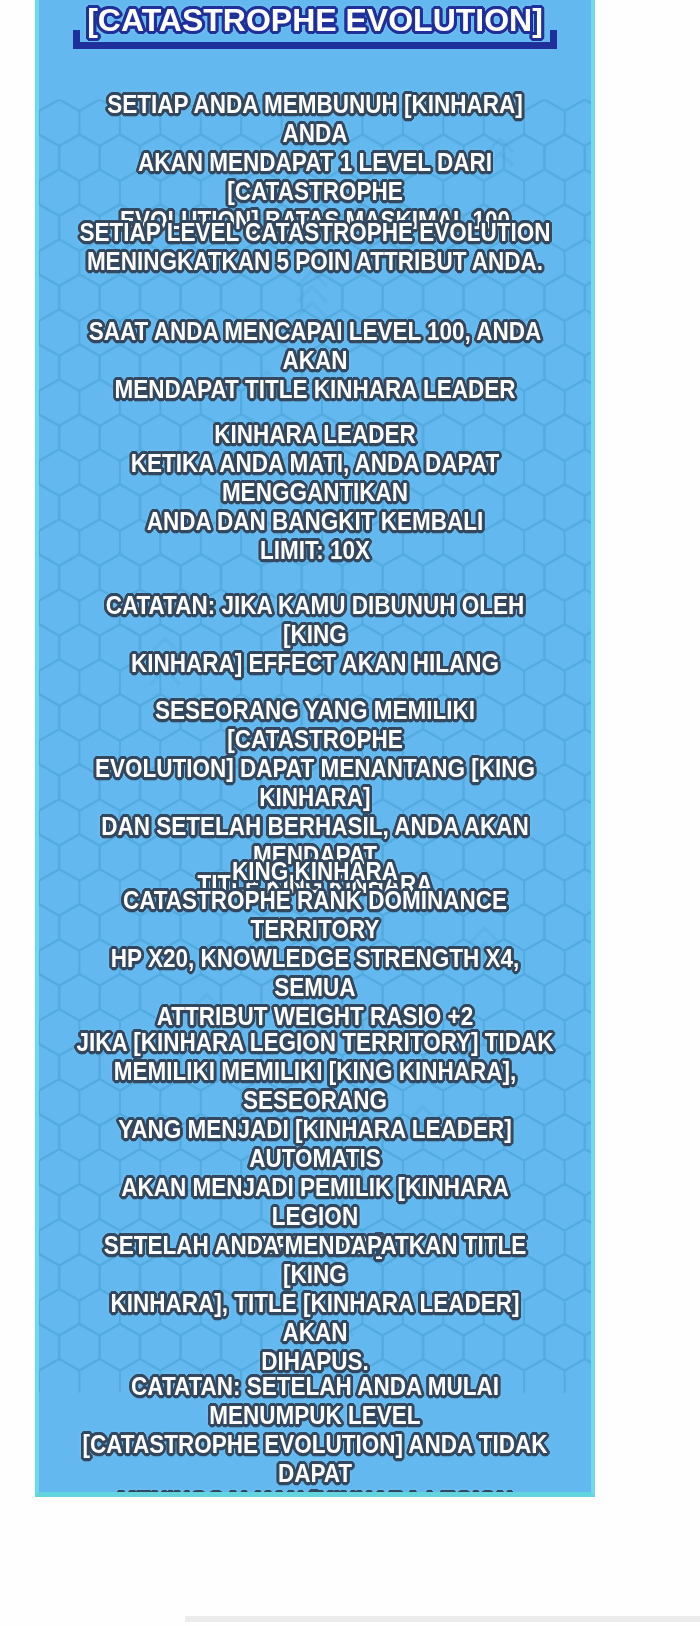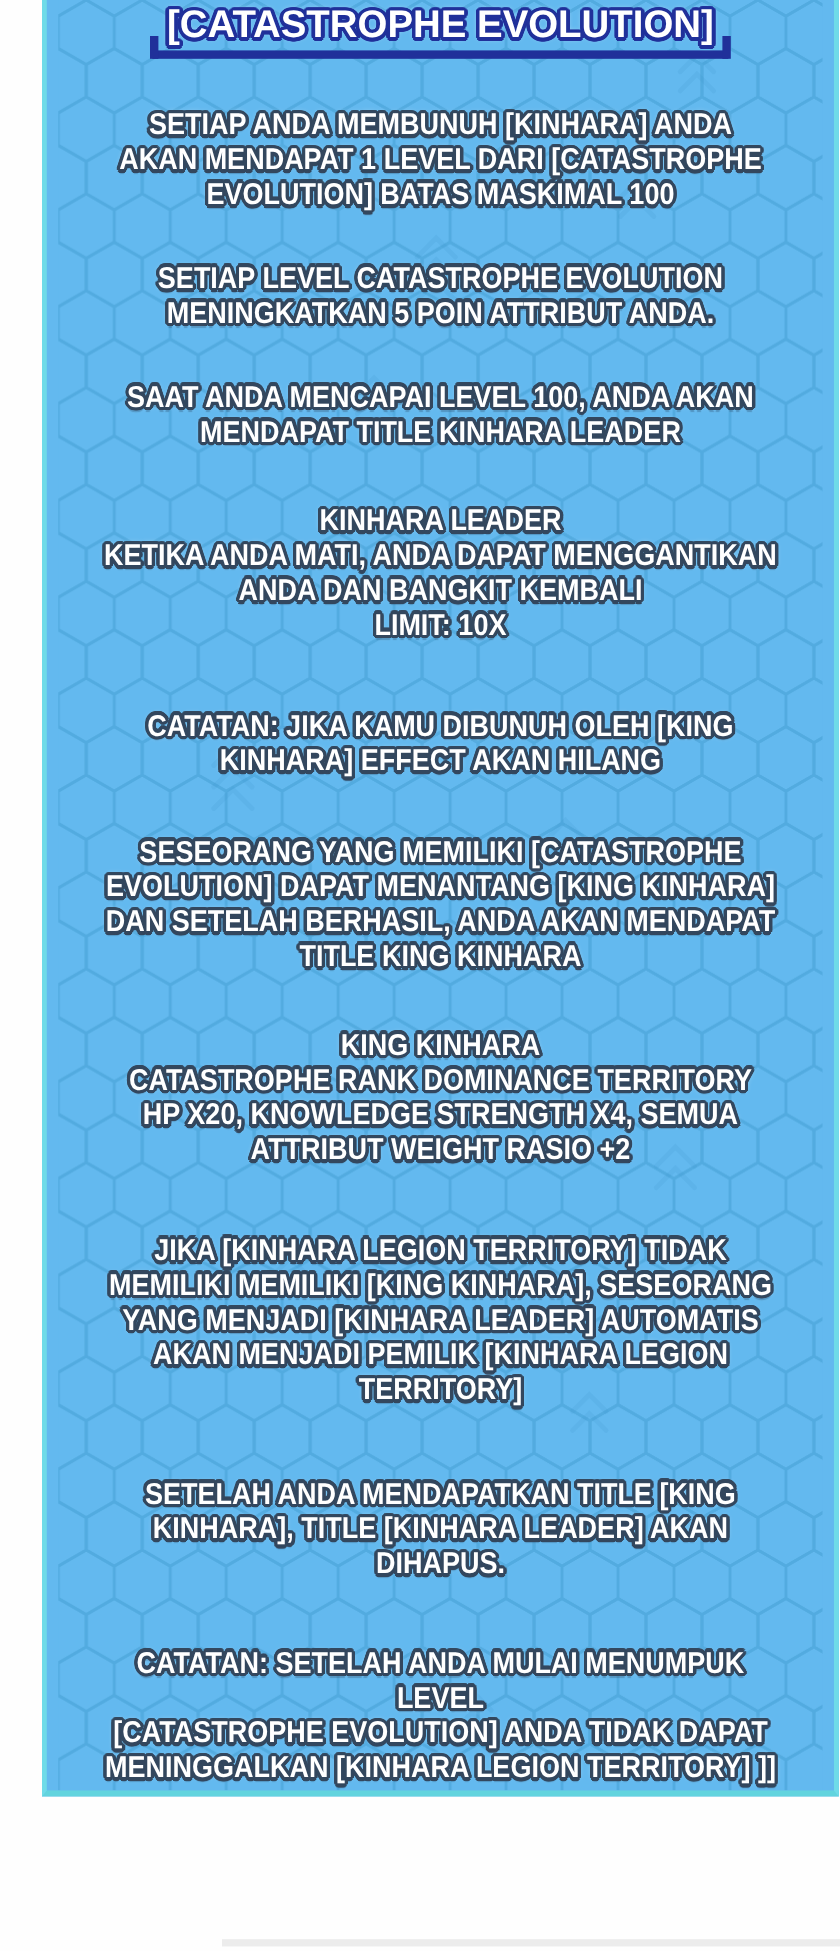--- a/index.html
+++ b/index.html
@@ -1,18 +1,18 @@
 <!DOCTYPE html>
 <html><head>
 <meta charset="utf-8">
 <style>
   html,body{margin:0;padding:0;background:#ffffff;}
   .page{position:relative;width:700px;height:1626px;background:#fefefe;overflow:hidden;
         font-family:"Liberation Sans", sans-serif;}
-  .panel{position:absolute;left:35px;top:0;width:664px;height:1497px;box-sizing:border-box;
+  .panel{position:absolute;left:35px;top:0;width:560px;height:1497px;box-sizing:border-box;
          border-left:4px solid #6fdbe8;border-right:4px solid #6fdbe8;border-bottom:5px solid #62d4de;
          background:#63b9ef;overflow:hidden;}
   .hex-bg{position:absolute;left:0;top:0;width:100%;height:100%;display:block;}
   .title-wrap{position:absolute;top:1px;left:0;right:0;text-align:center;z-index:3;}
   .title-text{display:inline-block;position:relative;padding:0 12px 3px 12px;
       font-size:32px;font-weight:700;color:#ffffff;letter-spacing:0px;line-height:38px;
       border-bottom:7px solid #20309a;
       text-shadow:
         -3px -1px 0 #20309a,-3px 1px 0 #20309a,3px -1px 0 #20309a,3px 1px 0 #20309a,
         -1px -3px 0 #20309a,1px -3px 0 #20309a,-1px 3px 0 #20309a,1px 3px 0 #20309a,

